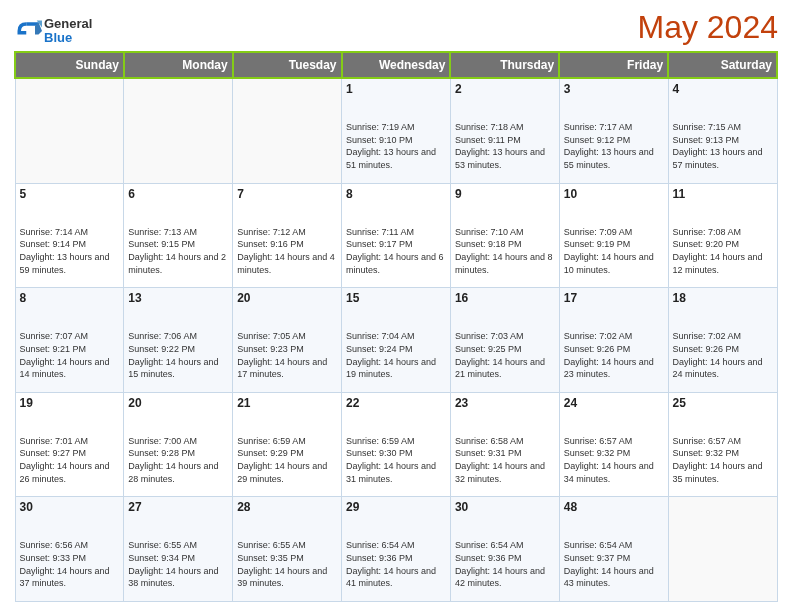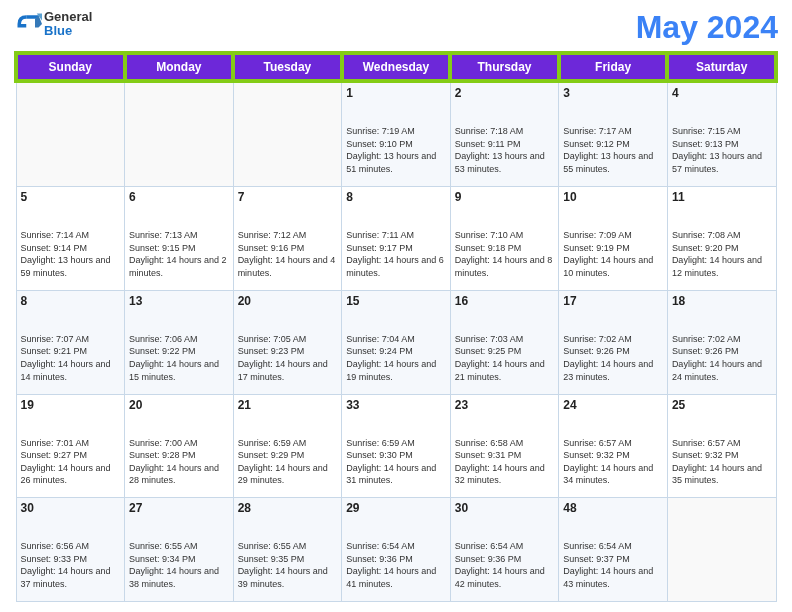--- a/index.html
+++ b/index.html
@@ -13,21 +13,21 @@
     .page {
       width: 792px;
       height: 612px;
       padding: 10px 14px 10px 14px;
       display: flex;
       flex-direction: column;
     }
     .header {
       display: flex;
       justify-content: space-between;
-      align-items: flex-start;
+      align-items: flex-end;
       margin-bottom: 6px;
     }
     .logo {
       display: flex;
       align-items: center;
       gap: 0;
     }
     .logo-text {
       display: flex;
       flex-direction: column;
@@ -40,43 +40,43 @@
     .logo-icon {
       width: 28px;
       height: 28px;
       margin-right: 2px;
     }
     .title-block {
       text-align: right;
     }
     .title-block h1 {
       font-size: 32px;
-      font-weight: bold;
-      color: #3b82f6;
+      font-weight: normal;
+      color: #c2410c;
       line-height: 1.1;
     }
     .title-block h2 {
       font-size: 15px;
       font-weight: normal;
       color: #444;
     }
     .calendar {
       border-collapse: collapse;
       width: 100%;
       flex: 1;
       table-layout: fixed;
     }
     .calendar thead th {
-      background: #6d28d9;
+      background: #737373;
       color: #fff;
       font-size: 12px;
       font-weight: bold;
       padding: 5px 4px;
-      text-align: center;
-      border: 4px solid #84cc16;
+      text-align: right;
+      border: 2px solid #84cc16;
     }
     .calendar tbody td {
       border: 1px solid #c8d8e8;
       vertical-align: top;
       padding: 3px 4px;
       font-size: 9.5px;
       color: #333;
       height: 88px;
       background: #fff;
     }
@@ -269,21 +269,21 @@
           Sunrise: 7:00 AM<br>Sunset: 9:28 PM<br>Daylight: 14 hours and 28 minutes.
         </div>
           </td>
           <td>
             <span class="day-number">21</span>
         <div class="day-detail">
           Sunrise: 6:59 AM<br>Sunset: 9:29 PM<br>Daylight: 14 hours and 29 minutes.
         </div>
           </td>
           <td>
-            <span class="day-number">33</span>
+            <span class="day-number">22</span>
         <div class="day-detail">
           Sunrise: 6:59 AM<br>Sunset: 9:30 PM<br>Daylight: 14 hours and 31 minutes.
         </div>
           </td>
           <td>
             <span class="day-number">23</span>
         <div class="day-detail">
           Sunrise: 6:58 AM<br>Sunset: 9:31 PM<br>Daylight: 14 hours and 32 minutes.
         </div>
           </td>

